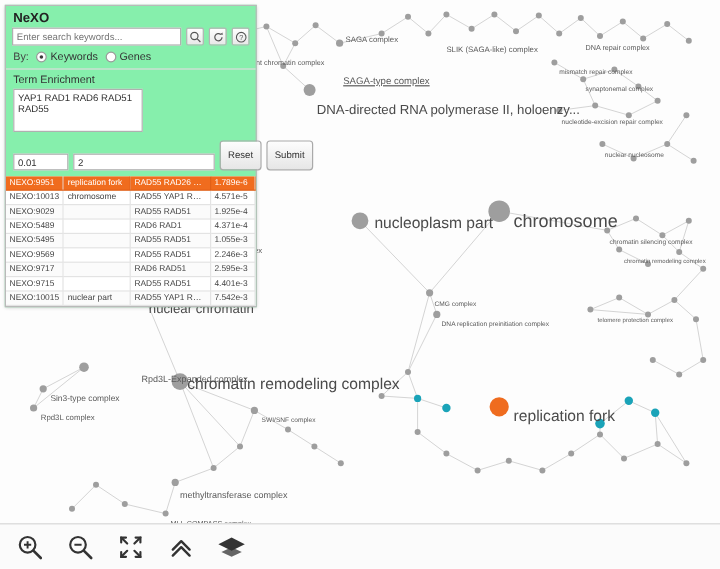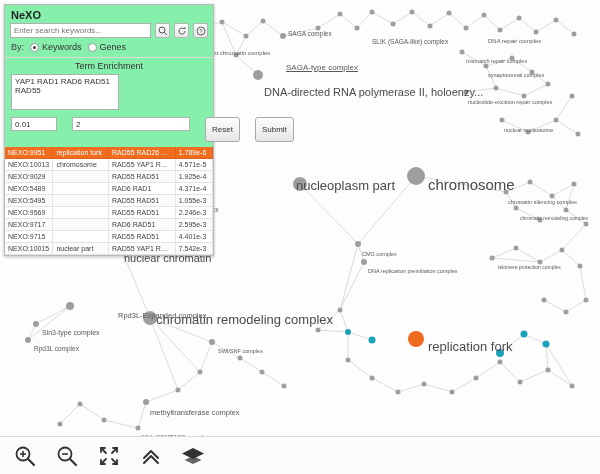--- a/index.html
+++ b/index.html
@@ -114,39 +114,38 @@
     left: 2px; top: 2px;
     width: 3px; height: 3px;
     border-radius: 50%;
     background: #3a3a3a;
   }
   .section-title {
     padding: 3px 6px 3px 6px;
     font-size: 9px;
     color: #333;
     border-top: 1px solid #dcdcdc;
-    text-align: center;
   }
   .term-box {
     margin: 0 6px 5px 6px;
     height: 36px;
     border: 1px solid #b0b0b0;
     background: #fff;
     font-size: 8px;
     color: #333;
     padding: 2px 3px;
     box-sizing: border-box;
     overflow: hidden;
     font-family: "Liberation Sans", sans-serif;
     resize: none;
   }
   .controls-row {
     display: flex;
-    align-items: flex-start;
-    gap: 15px;
+    align-items: flex-end;
+    gap: 4px;
     padding: 0 6px 5px 6px;
   }
   .small-input {
     height: 14px;
     border: 1px solid #b0b0b0;
     background: #fff;
     font-size: 8px;
     padding: 0 3px;
     box-sizing: border-box;
     font-family: "Liberation Sans", sans-serif;
@@ -425,21 +424,21 @@
         <div class="net-label" style="left: 288px; top: 30px; font-size: 6.5px;">SAGA complex</div>
         <div class="net-label" style="left: 372px; top: 38px; font-size: 6.5px;">SLIK (SAGA-like) complex</div>
         <div class="net-label" style="left: 488px; top: 38px; font-size: 6px;">DNA repair complex</div>
         <div class="net-label" style="left: 466px; top: 58px; font-size: 5.5px;">mismatch repair complex</div>
         <div class="net-label" style="left: 196px; top: 50px; font-size: 6px;">covalent chromatin complex</div>
         <div class="net-label" style="left: 286px; top: 63px; font-size: 8px; text-decoration: underline;">SAGA-type complex</div>
         <div class="net-label" style="left: 488px; top: 72px; font-size: 5.5px;">synaptonemal complex</div>
         <div class="net-label big" style="left: 264px; top: 86px; font-size: 11px;">DNA-directed RNA polymerase II, holoenzy...</div>
         <div class="net-label" style="left: 468px; top: 99px; font-size: 5.5px;">nucleotide-excision repair complex</div>
         <div class="net-label" style="left: 504px; top: 127px; font-size: 5.5px;">nuclear nucleosome</div>
-        <div class="net-label big" style="left: 296px; top: 178px; font-size: 13px;">nucleoplasm part</div>
+        <div class="net-label big" style="left: 312px; top: 178px; font-size: 13px;">nucleoplasm part</div>
         <div class="net-label big" style="left: 428px; top: 176px; font-size: 15px;">chromosome</div>
         <div class="net-label" style="left: 508px; top: 199px; font-size: 5.5px;">chromatin silencing complex</div>
         <div class="net-label" style="left: 520px; top: 215px; font-size: 5px;">chromatin remodeling complex</div>
         <div class="net-label" style="left: 96px; top: 206px; font-size: 6.5px;">H4/H2A histone acetyltransferase complex</div>
         <div class="net-label" style="left: 362px; top: 251px; font-size: 5.5px;">CMG complex</div>
         <div class="net-label big" style="left: 124px; top: 252px; font-size: 11px;">nuclear chromatin</div>
         <div class="net-label" style="left: 368px; top: 268px; font-size: 5.5px;">DNA replication preinitiation complex</div>
         <div class="net-label" style="left: 498px; top: 264px; font-size: 5px;">telomere protection complex</div>
         <div class="net-label" style="left: 78px; top: 311px; font-size: 7.5px; margin-left: 40px;">Rpd3L-Expanded complex</div>
         <div class="net-label big" style="left: 156px; top: 312px; font-size: 13px;">chromatin remodeling complex</div>

